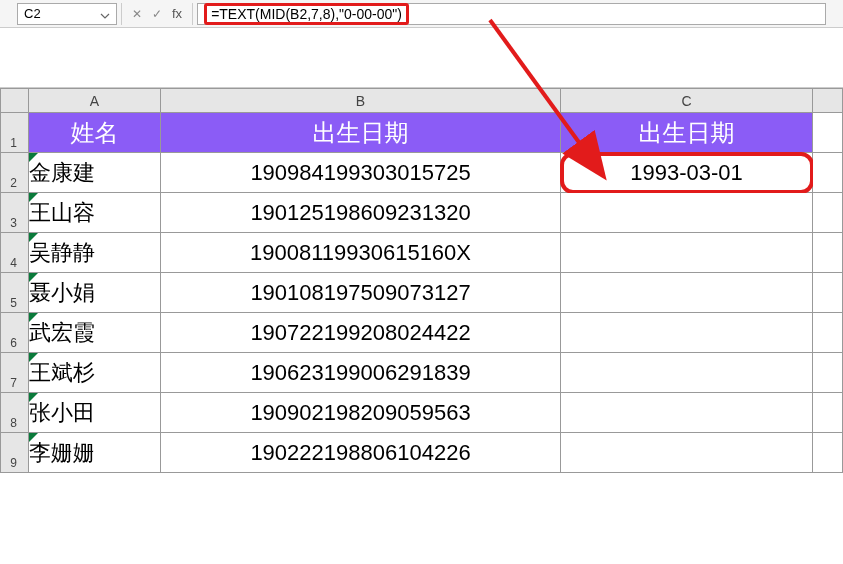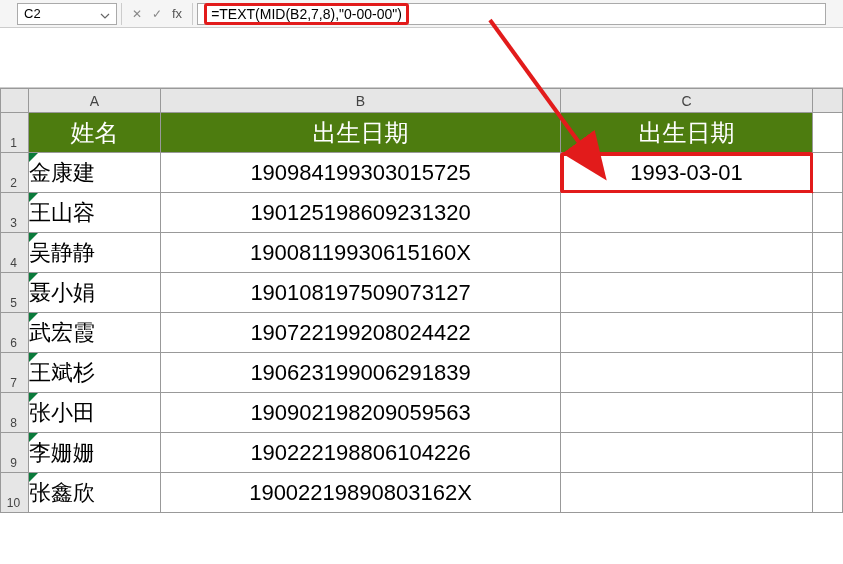--- a/index.html
+++ b/index.html
@@ -27,37 +27,37 @@
 .grid { border-collapse: collapse; table-layout: fixed; }
 .grid th, .grid td { border: 1px solid #999; }
 .row-header { width: 28px; background: #e6e6e6; text-align: center; font-size: 12px; color: #444; font-weight: normal; height: 18px; vertical-align: bottom; padding: 0 2px 2px 0; }
 .col-header { background: #e6e6e6; text-align: center; font-size: 14px; color: #444; font-weight: normal; height: 24px; }
 .corner { background: #e6e6e6; width: 28px; }
 .col-A { width: 132px; }
 .col-B { width: 400px; }
 .col-C { width: 252px; }
 .col-D { width: 30px; }
 
-.header-cell { background: #4d7c0f; color: #fff; font-size: 24px; font-family: "KaiTi", "STKaiti", serif; text-align: center; height: 40px; font-weight: normal; }
+.header-cell { background: #8b5cf6; color: #fff; font-size: 24px; font-family: "KaiTi", "STKaiti", serif; text-align: center; height: 40px; font-weight: normal; }
 .data-row td { height: 40px; font-size: 22px; padding: 0 6px; background: #fff; position: relative; }
 .data-row .name-cell { font-family: "SimSun", serif; text-align: left; padding-left: 0; }
 .data-row .id-cell { font-family: Liberation Sans, sans-serif; text-align: center; }
 .data-row .date-cell { font-family: Arial, sans-serif; text-align: center; }
 
 
 .green-tri::before {
   content: '';
   position: absolute;
   top: 0; left: 0;
   border-top: 9px solid #0a7a3b;
   border-right: 9px solid transparent;
 }
 
 
-.cell-highlight { outline: 4px solid #e21b1b; outline-offset: -3px; border-radius: 3px; }
+.cell-highlight { outline: 4px solid #e21b1b; outline-offset: -3px; border-radius: 12px; }
 
 </style>
 </head>
 <body>
 
 <div class="formula-bar">
   <div class="name-box">
     <span class="name-box-text">C2</span>
     <span class="dropdown-arrow">
       <svg viewBox="0 0 10 10">
@@ -153,22 +153,15 @@
     <td class="date-cell"></td>
     <td></td>
   </tr>
   <tr class="data-row">
     <th class="row-header">9</th>
     <td class="name-cell green-tri">李姗姗</td>
     <td class="id-cell">190222198806104226</td>
     <td class="date-cell"></td>
     <td></td>
   </tr>
-  <tr class="data-row">
-    <th class="row-header">10</th>
-    <td class="name-cell green-tri">张鑫欣</td>
-    <td class="id-cell">19002219890803162X</td>
-    <td class="date-cell"></td>
-    <td></td>
-  </tr>
 </tbody>
     </table>
 </div>
 
 </body></html>

